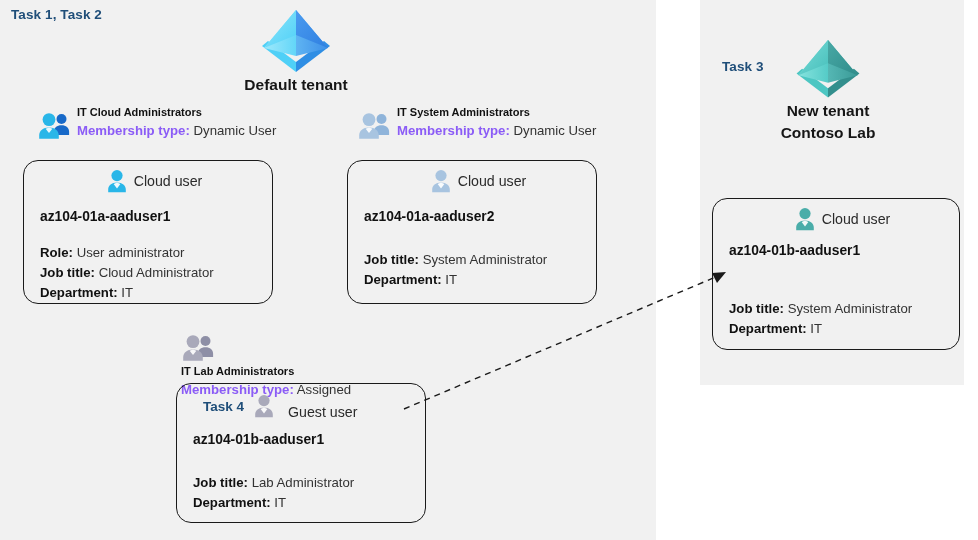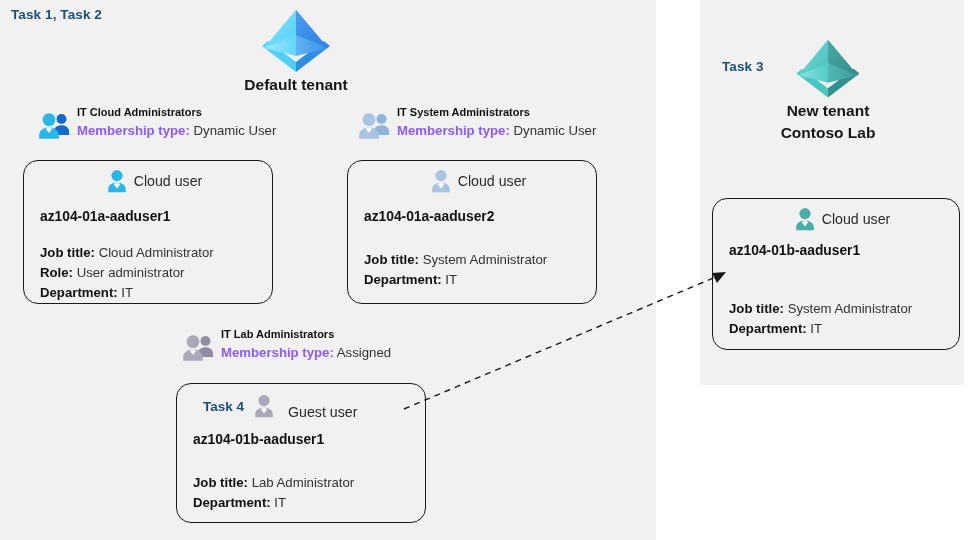--- a/index.html
+++ b/index.html
@@ -62,21 +62,21 @@
     font-weight: bold;
     font-size: 11px;
     color: #111111;
     display: block;
   }
   .group-meta { font-size: 13.2px; color: #333333; display: block; }
   .group-meta b { color: #8b5cf6; font-weight: bold; }
 
   #group-cloud  { left: 37px;  top: 104px; }
   #group-system { left: 357px; top: 104px; }
-  #group-lab    { left: 181px; top: 326px; }
+  #group-lab    { left: 181px; top: 326px; flex-direction: column; }
 
   
   .card {
     position: absolute;
     box-sizing: border-box;
     border: 1.3px solid #1a1a1a;
     border-radius: 15px;
     background: transparent;
   }
   #card-user1 { left: 23px;  top: 160px; width: 250px; height: 144px; }
@@ -259,24 +259,24 @@
   <div class="card-head">
     <svg width="22" height="24" viewBox="0 0 22 24" aria-hidden="true">
       <circle cx="11" cy="6.6" r="5.6" fill="#29b6e8"></circle>
       <path d="M11 13.6c-5.3 0-8.8 3-8.8 7v2.6h17.6v-2.6c0-4-3.5-7-8.8-7z" fill="#29b6e8"></path>
       <path d="M11 13.6 7.6 15l3.4 4.4 3.4-4.4z" fill="#ffffff" opacity=".92"></path>
     </svg>
     <span class="card-usertype">Cloud user</span>
   </div>
   <div class="card-username">az104-01a-aaduser1</div>
   <div class="card-attrs">
+    <span class="attr-row"><b>Role:</b>
+      <span>User administrator</span></span>
     <span class="attr-row"><b>Job title:</b>
       <span>Cloud Administrator</span></span>
-    <span class="attr-row"><b>Role:</b>
-      <span>User administrator</span></span>
     <span class="attr-row"><b>Department:</b>
       <span>IT</span></span>
   </div>
 </div>
 
 <div class="card" id="card-user2">
   <div class="card-head">
     <svg width="22" height="24" viewBox="0 0 22 24" aria-hidden="true">
       <circle cx="11" cy="6.6" r="5.6" fill="#a8c4e0"></circle>
       <path d="M11 13.6c-5.3 0-8.8 3-8.8 7v2.6h17.6v-2.6c0-4-3.5-7-8.8-7z" fill="#a8c4e0"></path>

